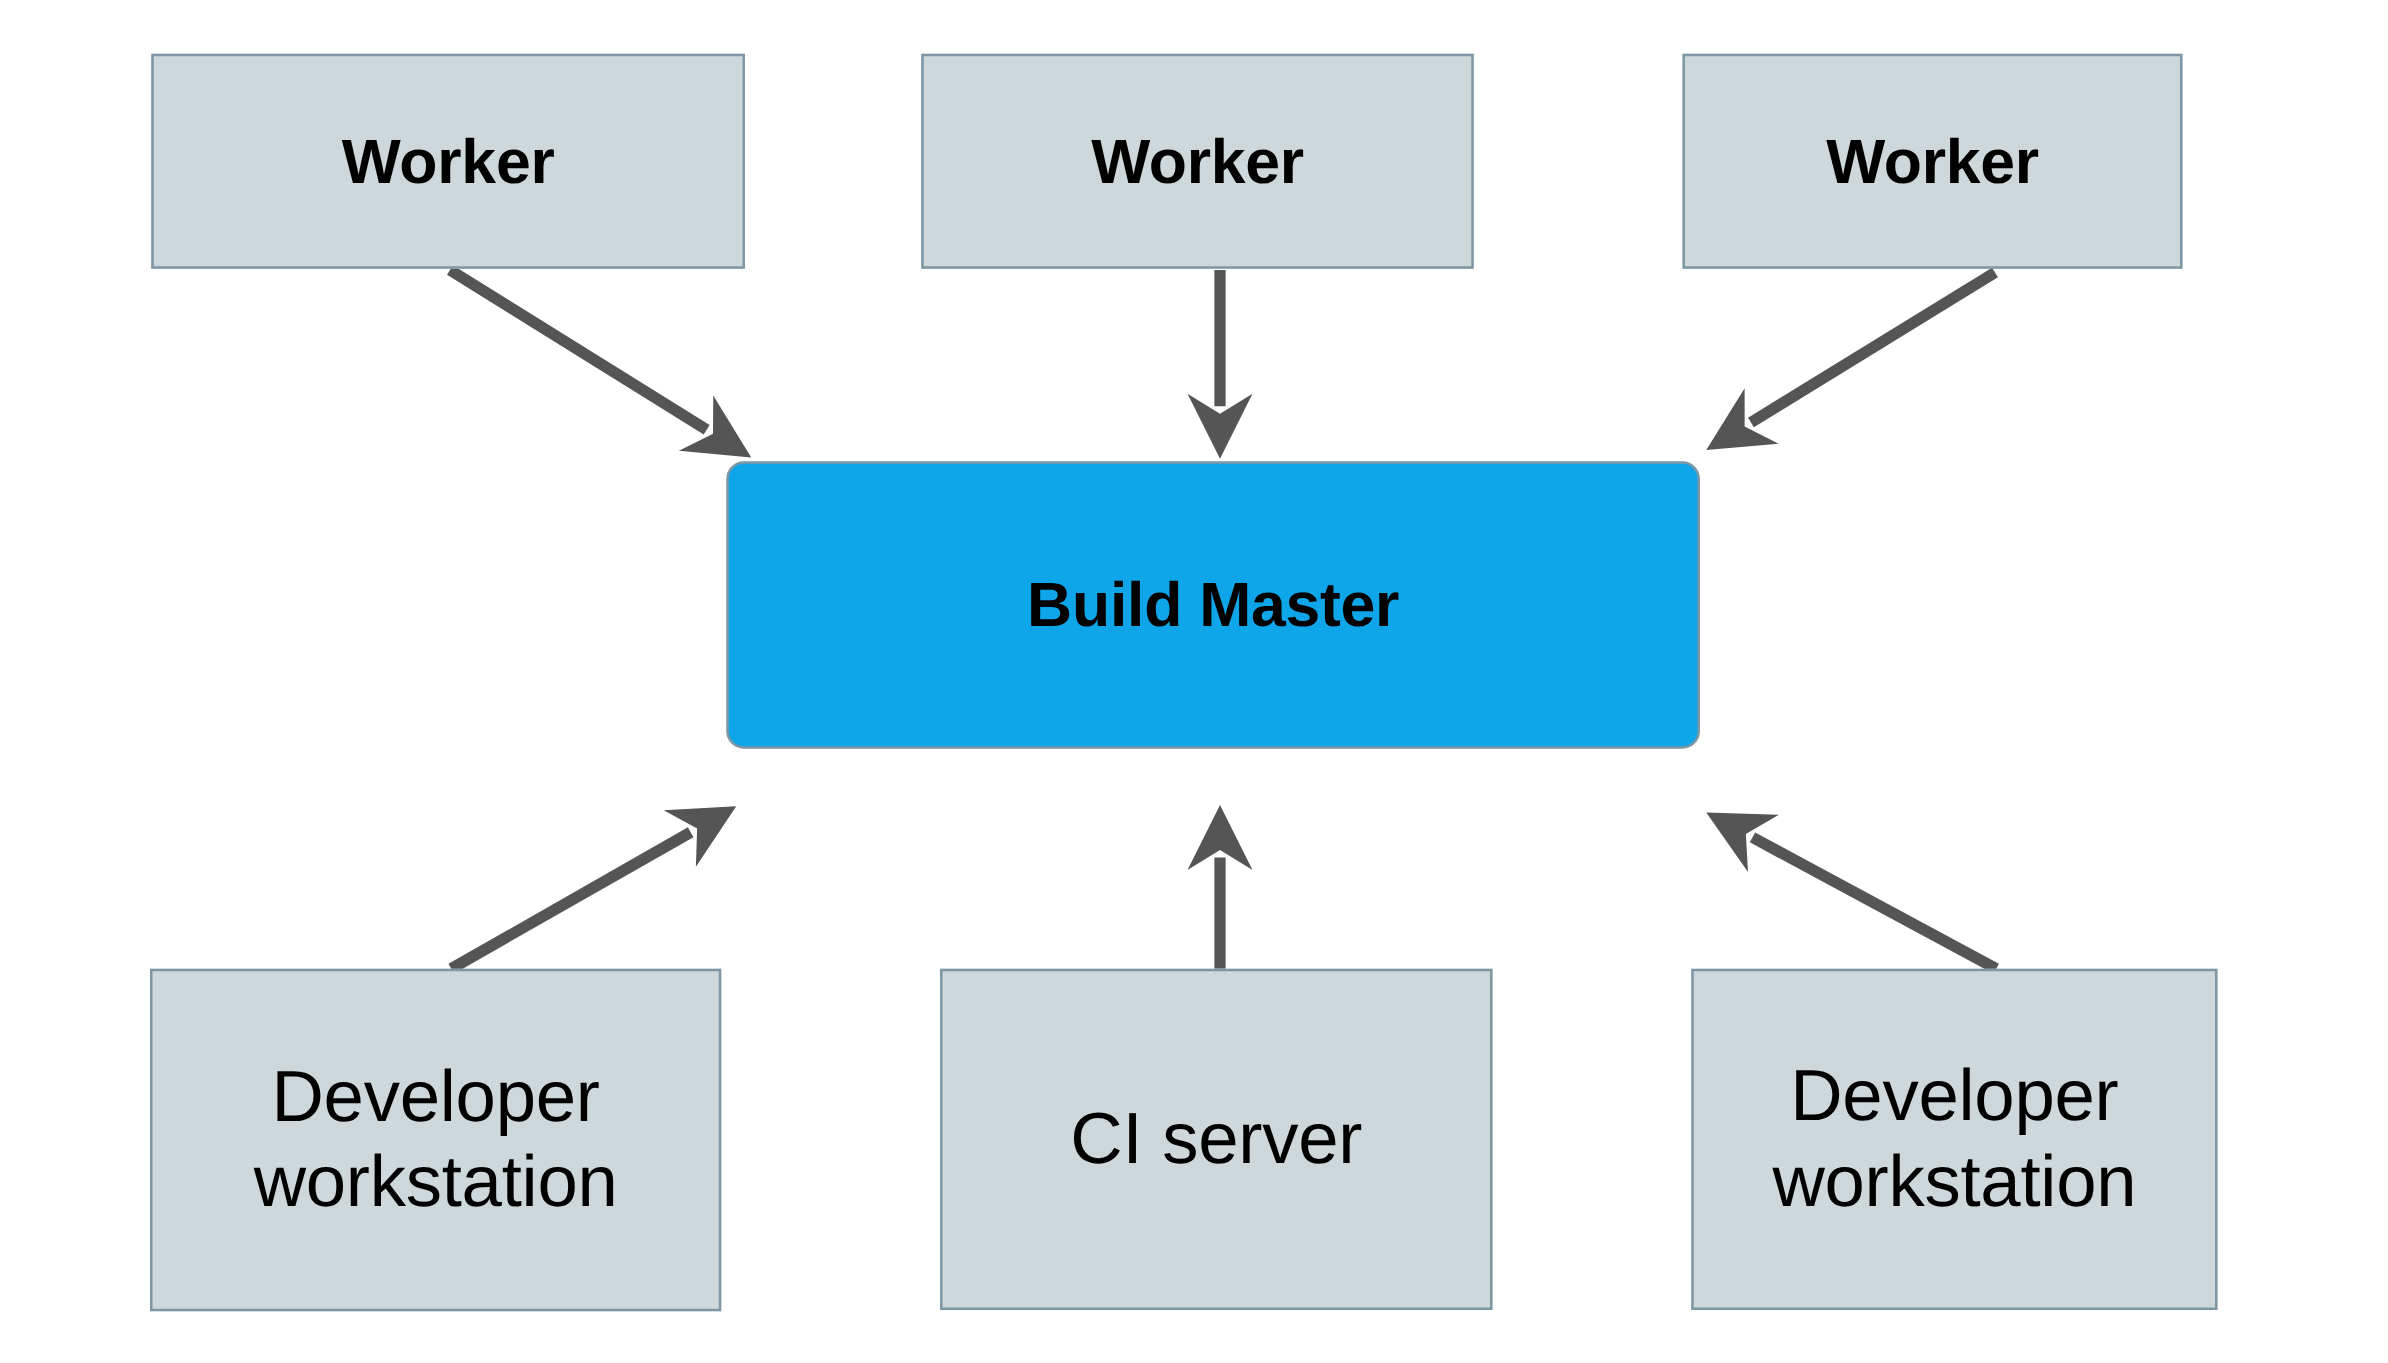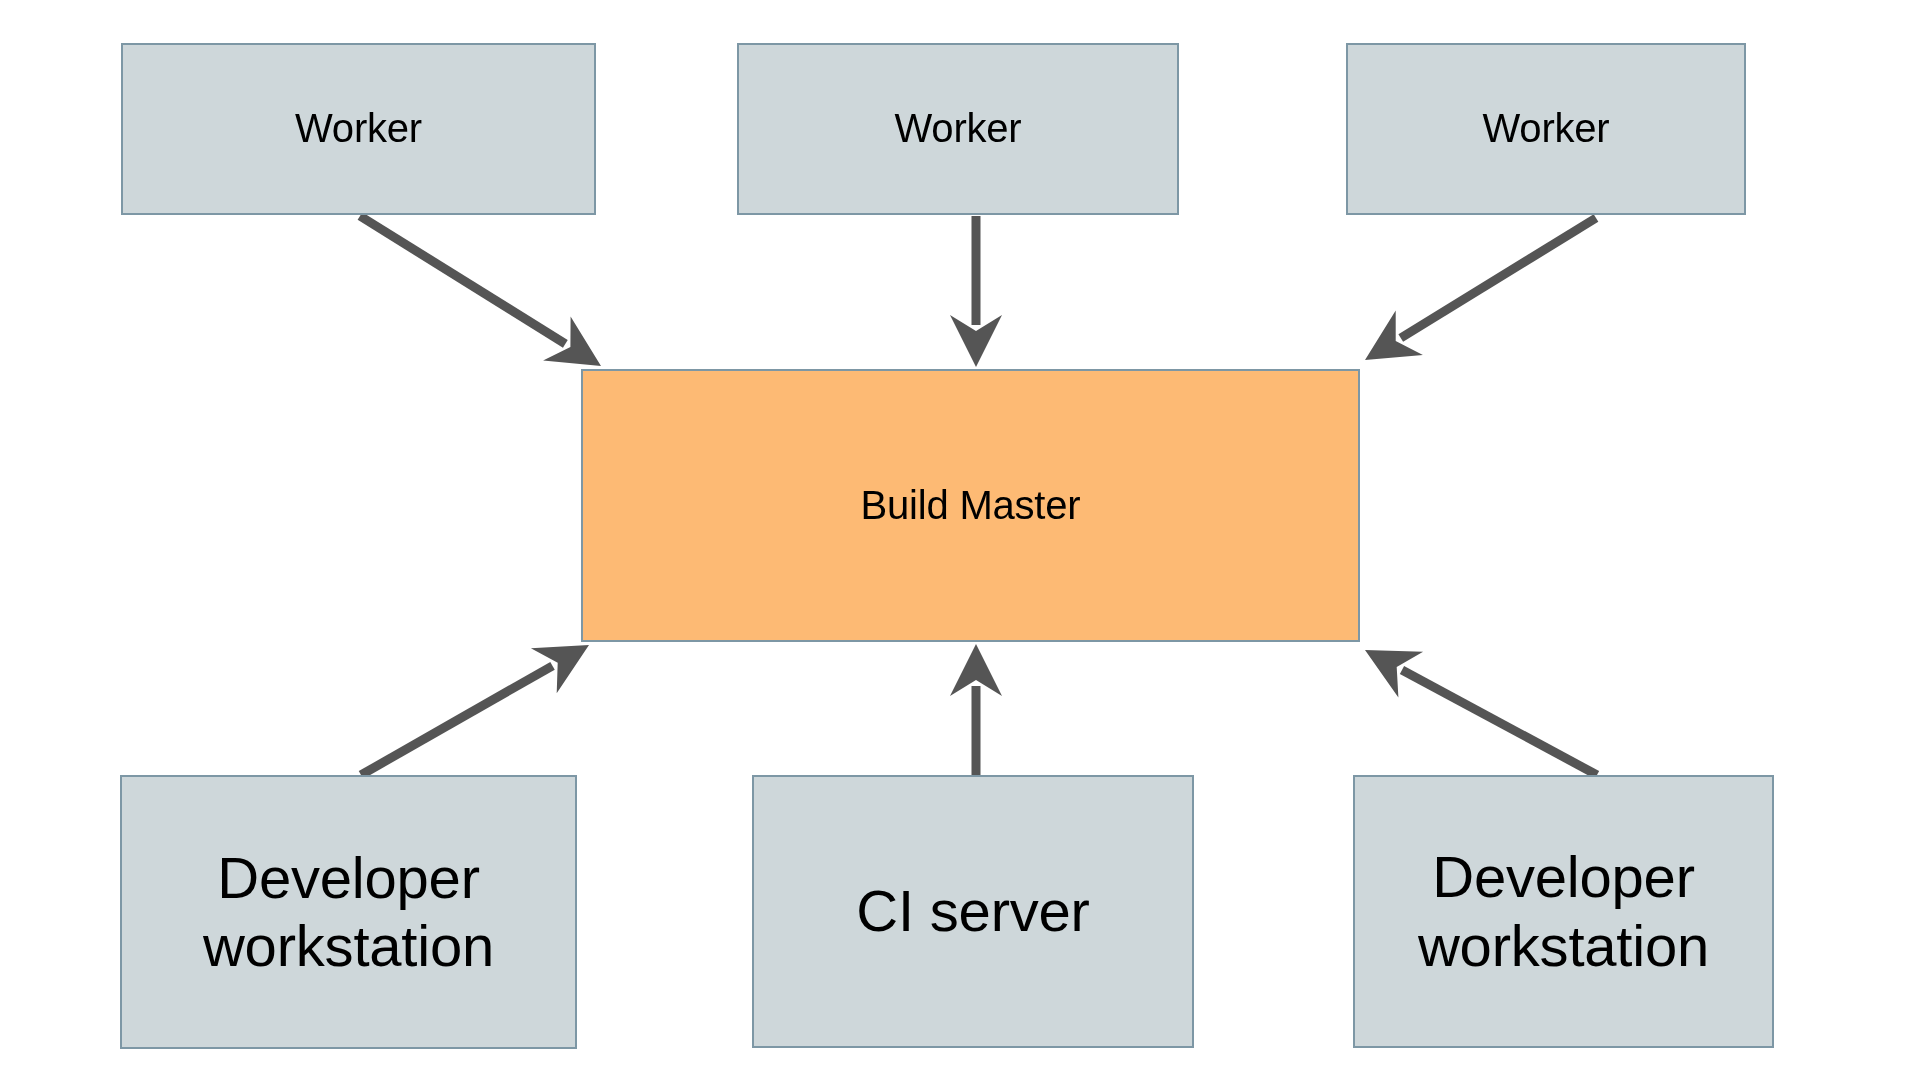--- a/index.html
+++ b/index.html
@@ -36,21 +36,21 @@
     justify-content: center;
     text-align: center;
   }
   .node-label {
     font-family: "Liberation Sans", sans-serif;
     color: #000000;
     line-height: 1.18;
     white-space: pre-line;
     letter-spacing: -0.2px;
   }
-  .node-label.size-lg { font-size: 40px; }
+  .node-label.size-lg { font-size: 50px; font-weight: bold; }
   .node-label.size-md { font-size: 58px; }
   .arrow-line {
     stroke: #555555;
     stroke-width: 9;
     fill: none;
   }
   .arrow-head {
     fill: #555555;
     stroke: none;
   }
@@ -90,21 +90,21 @@
   <div id="nodes-layer">
       <div class="node-box" style="left: 121px; top: 43px; width: 475px; height: 172px; background: rgb(206, 215, 218); border-color: rgb(125, 151, 165);">
         <div class="node-label size-lg" style="color: rgb(0, 0, 0);">Worker</div>
       </div>
       <div class="node-box" style="left: 737px; top: 43px; width: 442px; height: 172px; background: rgb(206, 215, 218); border-color: rgb(125, 151, 165);">
         <div class="node-label size-lg" style="color: rgb(0, 0, 0);">Worker</div>
       </div>
       <div class="node-box" style="left: 1346px; top: 43px; width: 400px; height: 172px; background: rgb(206, 215, 218); border-color: rgb(125, 151, 165);">
         <div class="node-label size-lg" style="color: rgb(0, 0, 0);">Worker</div>
       </div>
-      <div class="node-box" style="left: 581px; top: 369px; width: 779px; height: 273px; background: #fdba74; border-color: rgb(125, 151, 165);">
+      <div class="node-box" style="left: 581px; top: 369px; width: 779px; height: 230px; background: #0ea5e9; border-color: rgb(125, 151, 165); border-radius: 14px;">
         <div class="node-label size-lg" style="color: rgb(0, 0, 0);">Build Master</div>
       </div>
       <div class="node-box" style="left: 120px; top: 775px; width: 457px; height: 274px; background: rgb(206, 215, 218); border-color: rgb(125, 151, 165);">
         <div class="node-label size-md" style="color: rgb(0, 0, 0);">Developer
 workstation</div>
       </div>
       <div class="node-box" style="left: 752px; top: 775px; width: 442px; height: 273px; background: rgb(206, 215, 218); border-color: rgb(125, 151, 165);">
         <div class="node-label size-md" style="color: rgb(0, 0, 0);">CI server</div>
       </div>
       <div class="node-box" style="left: 1353px; top: 775px; width: 421px; height: 273px; background: rgb(206, 215, 218); border-color: rgb(125, 151, 165);">

